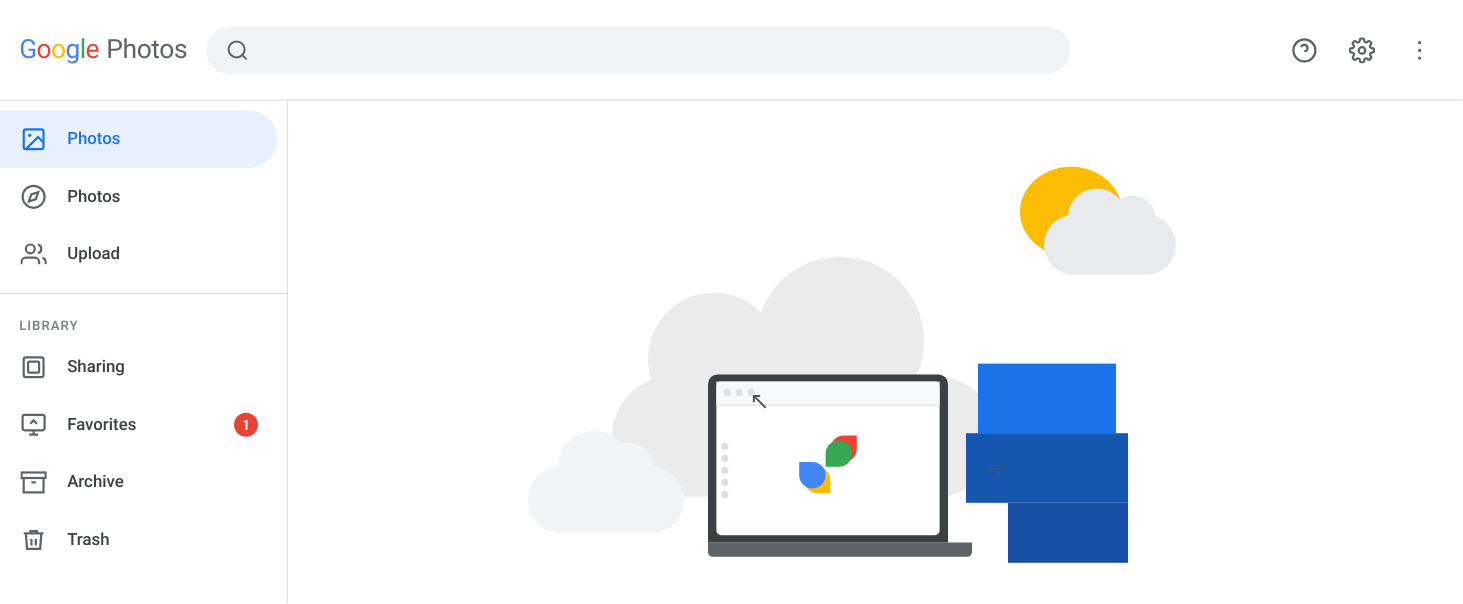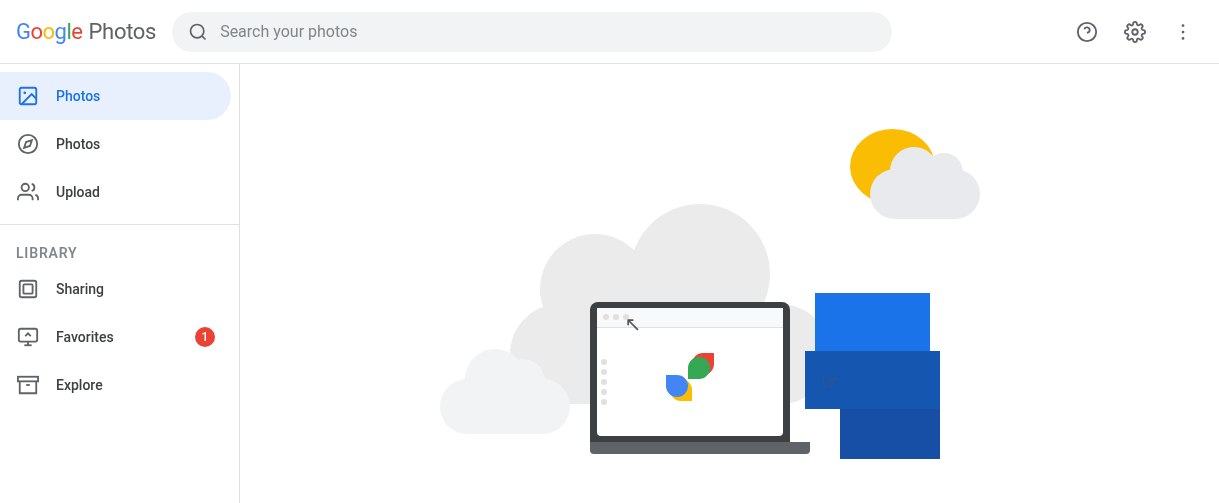--- a/index.html
+++ b/index.html
@@ -3,21 +3,21 @@
   <meta charset="utf-8">
   <style>
     * { margin: 0; padding: 0; box-sizing: border-box; }
     body { font-family: 'Google Sans', Roboto, Arial, sans-serif; background: #fff; width: 1219px; height: 503px; overflow: hidden; display: flex; flex-direction: column; }
 
     
     .header {
       display: flex;
       align-items: center;
       padding: 8px 16px;
-      height: 64px;
+      height: 84px;
       border-bottom: 1px solid #e0e0e0;
       gap: 16px;
       flex-shrink: 0;
     }
     .logo {
       display: flex;
       align-items: center;
       gap: 6px;
       text-decoration: none;
       flex-shrink: 0;
@@ -128,21 +128,21 @@
       width: 20px;
       height: 20px;
       display: flex;
       align-items: center;
       justify-content: center;
       font-size: 12px;
       font-weight: 500;
       margin-left: auto;
     }
     .sidebar-section-label {
-      font-size: 14px;
+      font-size: 11px;
       font-weight: 600;
       color: #80868b;
       padding: 12px 16px 4px;
       letter-spacing: 0.8px;
       text-transform: uppercase;
     }
     .sidebar-divider {
       height: 1px;
       background: #e0e0e0;
       margin: 8px 0;
@@ -257,21 +257,20 @@
       <span class="g">G</span><span class="o1">o</span><span class="o2">o</span><span class="g2">g</span><span class="l">l</span><span class="e">e</span>
     </span>
     <span class="logo-text">Photos</span>
   </a>
 
   <div class="search-bar">
     <svg width="20" height="20" viewBox="0 0 24 24" fill="none" stroke="#5f6368" stroke-width="2">
       <circle cx="11" cy="11" r="8"></circle>
         <line x1="21" y1="21" x2="16.65" y2="16.65"></line>
     </svg>
-    <span class="search-placeholder">Search your photos</span>
   </div>
 
   <div class="header-actions">
     <button class="icon-btn">
       <svg width="22" height="22" viewBox="0 0 24 24" fill="none" stroke="#5f6368" stroke-width="2">
         <circle cx="12" cy="12" r="10"></circle>
         <path d="M9.09 9a3 3 0 0 1 5.83 1c0 2-3 3-3 3"></path>
         <line x1="12" y1="17" x2="12.01" y2="17"></line>
       </svg>
     </button>
@@ -352,21 +351,33 @@
       <span class="nav-badge">1</span>
     </div>
     <div class="nav-item">
       <span class="nav-icon">
         <svg width="22" height="22" viewBox="0 0 24 24" fill="none" stroke="#5f6368" stroke-width="2">
             <polyline points="21 8 21 21 3 21 3 8"></polyline>
             <rect x="1" y="3" width="22" height="5"></rect>
             <line x1="10" y1="12" x2="14" y2="12"></line>
           </svg>
       </span>
-      <span>Explore</span>
+      <span>Archive</span>
+    </div>
+    <div class="nav-item">
+      <span class="nav-icon">
+        <svg width="22" height="22" viewBox="0 0 24 24" fill="none" stroke="#5f6368" stroke-width="2">
+            <polyline points="3 6 5 6 21 6"></polyline>
+            <path d="M19 6l-1 14H6L5 6"></path>
+            <path d="M10 11v6"></path>
+            <path d="M14 11v6"></path>
+            <path d="M9 6V4h6v2"></path>
+          </svg>
+      </span>
+      <span>Trash</span>
     </div>
 
   </nav>
 
   <main class="content">
     <div class="illustration">
 
       <div style="position:absolute; bottom:90px; left:50px; width:380px; height:180px;">
         <div style="position:absolute; bottom:0; left:30px; width:320px; height:100px; background:#ebebeb; border-radius:50px;"></div>
         <div style="position:absolute; bottom:60px; left:60px; width:110px; height:110px; background:#ebebeb; border-radius:50%;"></div>

